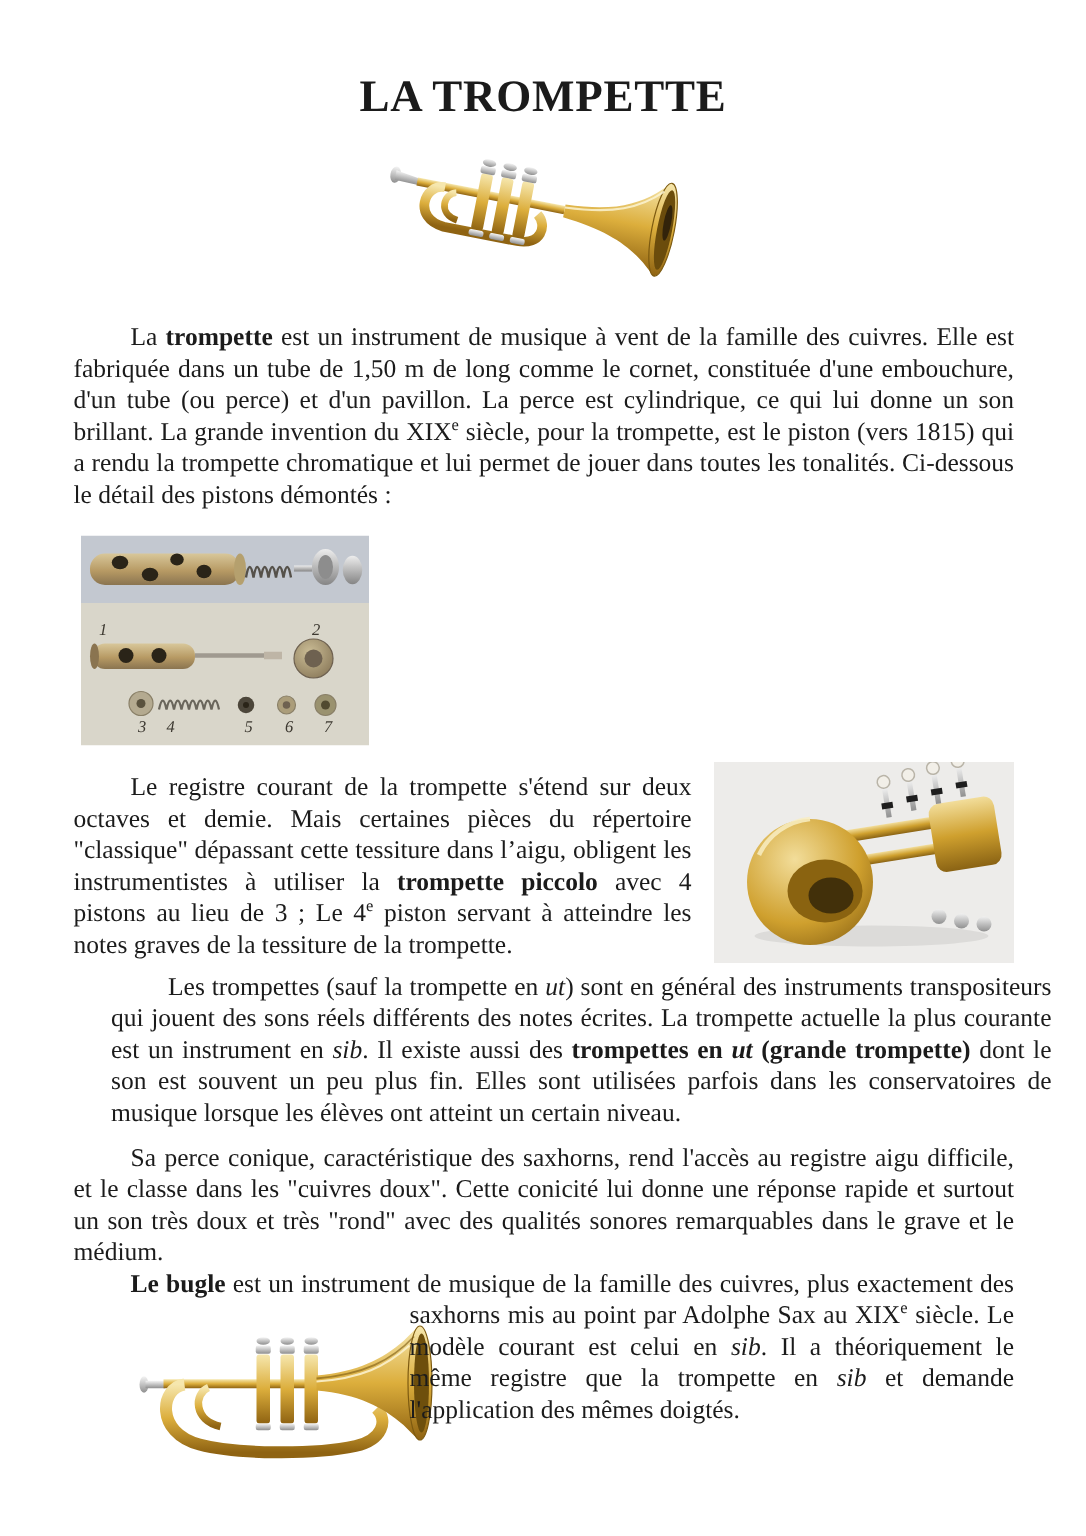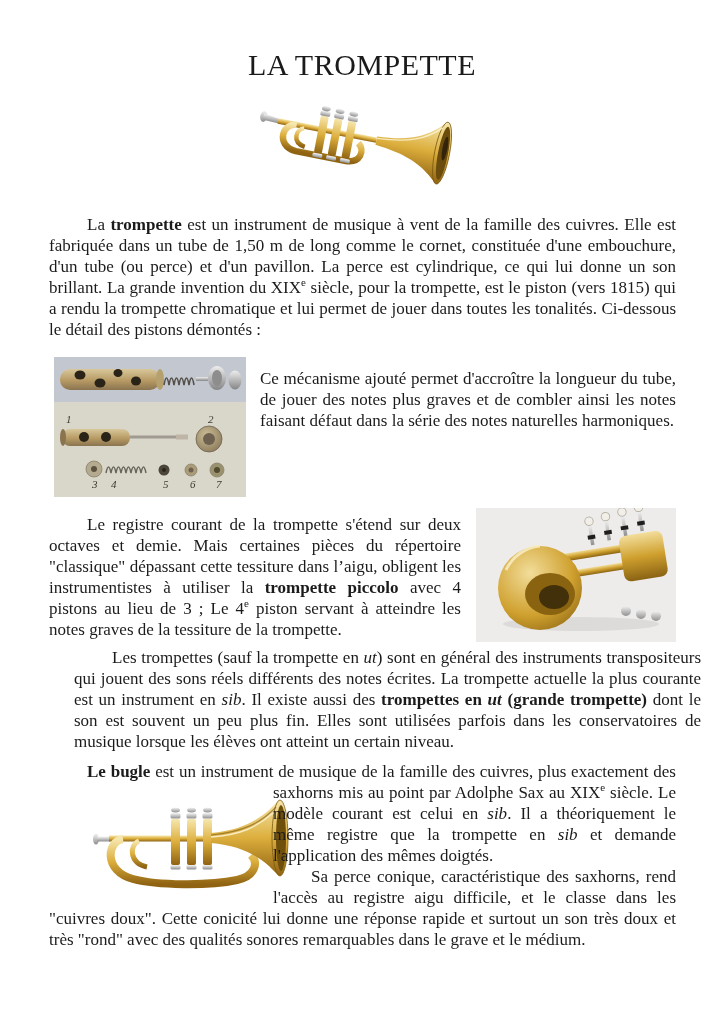--- a/index.html
+++ b/index.html
@@ -6,21 +6,21 @@
   html,body { background:#ffffff; }
   body {
     width:724px; height:1024px;
     font-family:"Liberation Serif", serif;
     color:#1b1b1b;
   }
   .page { position:relative; width:724px; height:1024px; background:#ffffff; overflow:hidden; }
 
   .title {
     position:absolute; top:48px; left:0; width:100%;
-    text-align:center; font-size:30px; font-weight:normal; letter-spacing:0.5px;
+    text-align:center; font-size:30px; font-weight:bold; letter-spacing:0.5px;
   }
 
   .hero { position:absolute; top:100px; left:249px; width:228px; height:102px; }
 
   .para { font-size:17px; line-height:21px; text-align:justify; }
   .indent { text-indent:38px; }
   sup { font-size:11px; line-height:0; }
 
   .p1 { position:absolute; top:214px; left:49px; width:627px; }
 
@@ -148,21 +148,20 @@
         <circle cx="137" cy="113" r="2.5" fill="#6e6150"></circle>
         <circle cx="163" cy="113" r="7" fill="#9a926f" stroke="#8a8068" stroke-width="0.8"></circle>
         <circle cx="163" cy="113" r="3" fill="#514a30"></circle>
         <text x="38" y="131" class="num">3</text>
         <text x="57" y="131" class="num">4</text>
         <text x="109" y="131" class="num">5</text>
         <text x="136" y="131" class="num">6</text>
         <text x="162" y="131" class="num">7</text>
       </svg>
     </div>
-    <p class="para mech-text"><span>Ce mécanisme ajouté permet d'accroître la longueur du tube, de jouer des notes plus graves et de combler ainsi les notes faisant défaut dans la série des notes naturelles harmoniques.</span></p>
   </div>
 
   <div class="register-row">
     <p class="para indent register-text"><span>Le registre courant de la trompette s'étend sur deux octaves et demie. Mais certaines pièces du répertoire "classique" dépassant cette tessiture dans l’aigu, obligent les instrumentistes à utiliser la </span><span style="font-weight: bold;">trompette piccolo</span><span> avec 4 pistons au lieu de 3 ; Le 4</span><sup>e</sup><span> piston servant à atteindre les notes graves de la tessiture de la trompette.</span></p>
     <div class="piccolo-img">
       <svg viewBox="0 0 200 134" width="200" height="134">
         <defs>
           <linearGradient id="gP" x1="0" y1="0" x2="0" y2="1">
             <stop offset="0" stop-color="#f2dd9a"></stop>
               <stop offset="0.5" stop-color="#cfa02e"></stop>
@@ -204,20 +203,21 @@
         <circle cx="150" cy="103" r="5" fill="url(#sQ)"></circle>
         <circle cx="165" cy="106" r="5" fill="url(#sQ)"></circle>
         <circle cx="180" cy="108" r="5" fill="url(#sQ)"></circle>
       </svg>
     </div>
   </div>
 
   <p class="para indent p3"><span>Les trompettes (sauf la trompette en </span><span style="font-style: italic;">ut</span><span>) sont en général des instruments transpositeurs qui jouent des sons réels différents des notes écrites. La trompette actuelle la plus courante est un instrument en </span><span style="font-style: italic;">sib</span><span>. Il existe aussi des </span><span style="font-weight: bold;">trompettes en </span><span style="font-weight: bold; font-style: italic;">ut</span><span style="font-weight: bold;"> (grande trompette)</span><span> dont le son est souvent un peu plus fin. Elles sont utilisées parfois dans les conservatoires de musique lorsque les élèves ont atteint un certain niveau.</span></p>
 
   <div class="bugle-block">
+    <p class="para indent"><span>Sa perce conique, caractéristique des saxhorns, rend l'accès au registre aigu difficile, et le classe dans les "cuivres doux". Cette conicité lui donne une réponse rapide et surtout un son très doux et très "rond" avec des qualités sonores remarquables dans le grave et le médium.</span></p>
     <p class="para indent">
       <span><span style="font-weight: bold;">Le bugle</span><span> est un instrument de musique de la famille des cuivres, plus exactement </span></span><span class="bugle-float"><svg viewBox="0 0 208 112" width="208" height="112">
         <defs>
           <linearGradient id="gB" x1="0" y1="0" x2="0" y2="1">
             <stop offset="0" stop-color="#f6e7ae"></stop>
                 <stop offset="0.5" stop-color="#dcae3c"></stop>
                 <stop offset="1" stop-color="#8f6312"></stop>
           </linearGradient>
           <linearGradient id="sB" x1="0" y1="0" x2="0" y2="1">
             <stop offset="0" stop-color="#f5f5f5"></stop>
@@ -241,17 +241,16 @@
         <rect x="79.5" y="78" width="10" height="4.5" rx="1.5" fill="url(#sB)"></rect>
         <rect x="95.5" y="78" width="10" height="4.5" rx="1.5" fill="url(#sB)"></rect>
         <rect x="111.5" y="78" width="10" height="4.5" rx="1.5" fill="url(#sB)"></rect>
         <path d="M120 46 C148 43.5 164 35 178 23 L188 13 L188 89 L178 79 C164 67 148 58.5 120 56 Z" fill="url(#gB)"></path>
         <ellipse cx="189" cy="51" rx="8" ry="38" fill="url(#gB)" stroke="#7d5a10" stroke-width="0.8"></ellipse>
         <ellipse cx="190" cy="51" rx="5" ry="33" fill="#6e4f0c"></ellipse>
         <path d="M120 48 C152 45 170 36 185 20" stroke="#7a5810" stroke-width="1.2" fill="none" opacity="0.6"></path>
         <path d="M120 50 C150 48 166 40 182 26" stroke="#fbf1cc" stroke-width="1.4" fill="none" opacity="0.9"></path>
       </svg></span><span><span>des saxhorns mis au point par Adolphe Sax au XIX</span><sup>e</sup><span> siècle. Le modèle courant est celui en </span><span style="font-style: italic;">sib</span><span>. Il a théoriquement le même registre que la trompette en </span><span style="font-style: italic;">sib</span><span> et demande l'application des mêmes doigtés.</span></span>
     </p>
-    <p class="para indent"><span>Sa perce conique, caractéristique des saxhorns, rend l'accès au registre aigu difficile, et le classe dans les "cuivres doux". Cette conicité lui donne une réponse rapide et surtout un son très doux et très "rond" avec des qualités sonores remarquables dans le grave et le médium.</span></p>
   </div>
 
 
 </div>
 
 </body></html>

